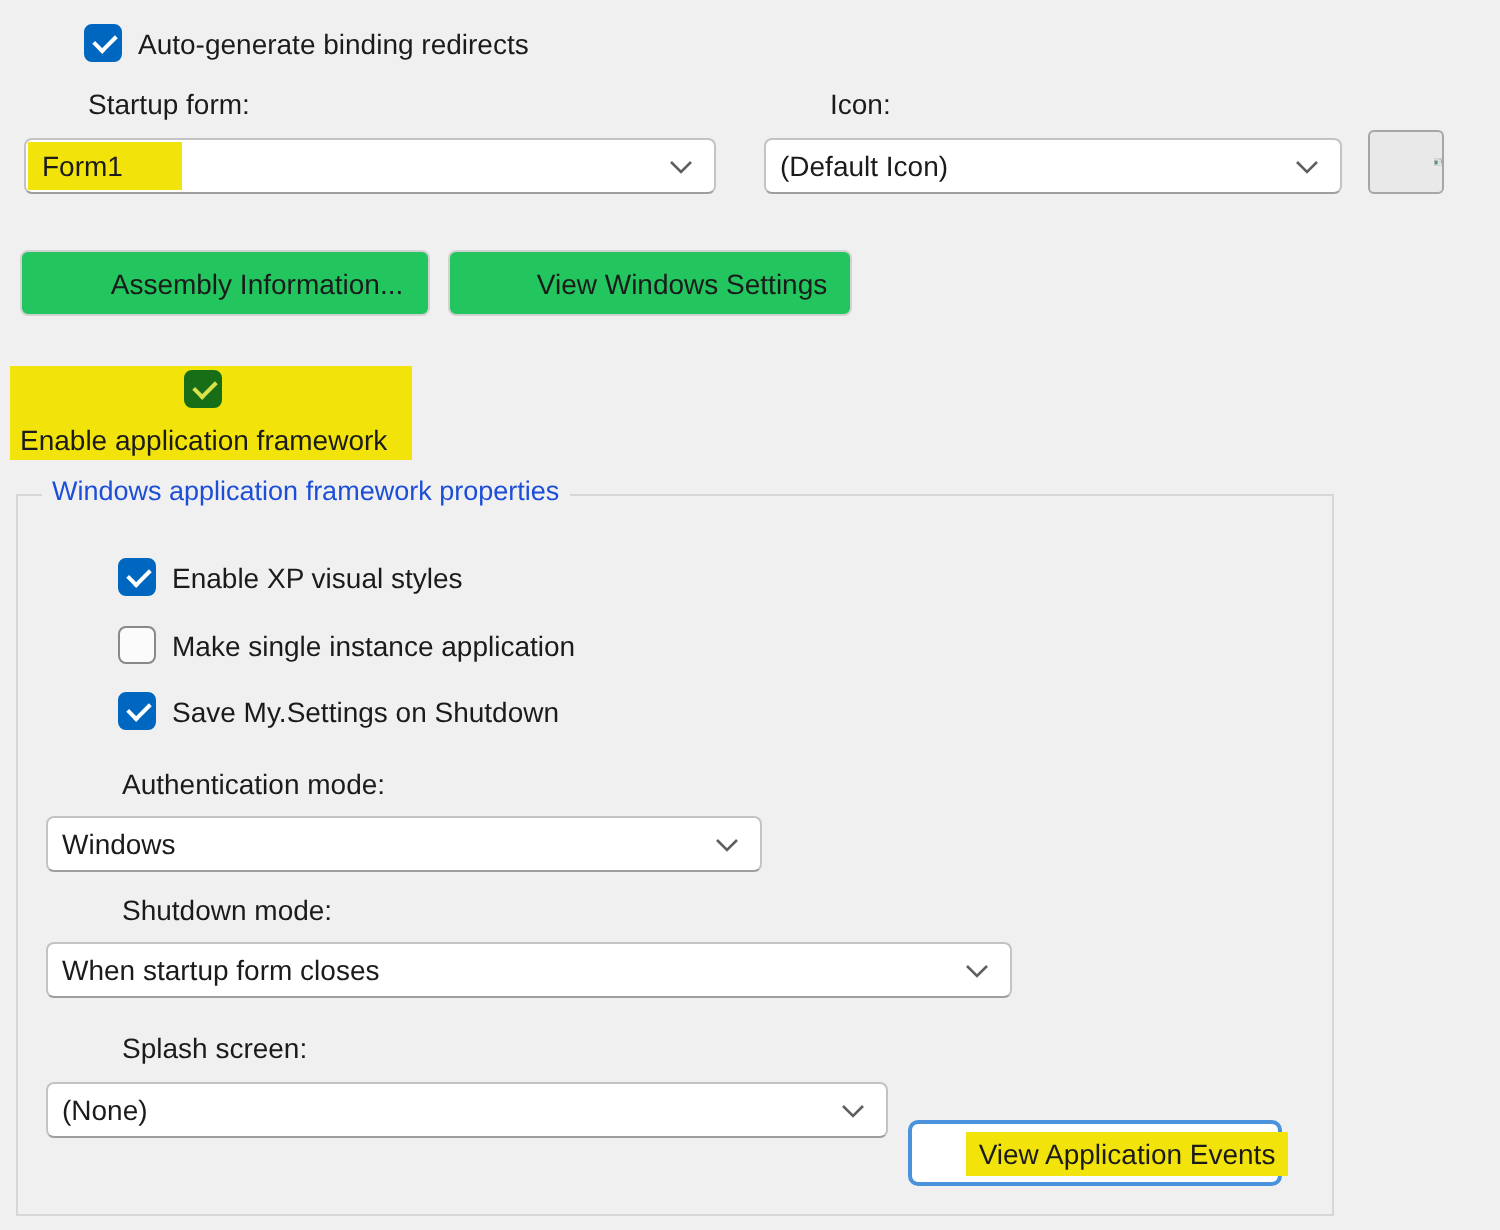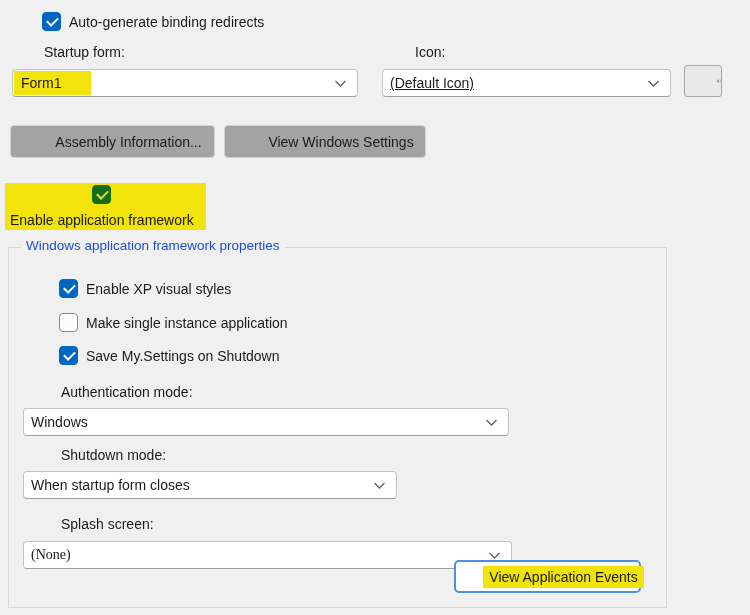--- a/index.html
+++ b/index.html
@@ -33,21 +33,21 @@
     background:#ffffff;border:1px solid #c3c3c3;border-bottom-color:#9e9e9e;
     border-radius:4px;box-sizing:border-box;height:28px;
     display:flex;align-items:center;padding:0 10px 0 7px;cursor:default;text-align:right;
   }
   .dropdown.pl0{padding-left:1px;}
   .dd-value{white-space:nowrap;overflow:hidden;}
   .chevron{margin-left:auto;flex:0 0 auto;display:block;}
 
   
   .btn{
-    background:#a3a3a3;border:1px solid #d2d2d2;border-radius:4px;box-sizing:border-box;
+    background:#22c55e;border:1px solid #d2d2d2;border-radius:4px;box-sizing:border-box;
     display:flex;align-items:center;justify-content:center;color:#1b1b1b;
     font-family:"Liberation Sans", sans-serif;font-size:14px;white-space:nowrap;cursor:default;
   }
   .btn-events{background:#ffffff;border:2px solid #4b92dc;border-radius:5px;}
 
   
   .hl{background:#f2e30b;}
   .hl-row{display:inline-flex;align-items:center;gap:8px;background:#f2e30b;padding:2px 12px 2px 5px;flex-direction:column;}
   .hl-value{padding:4px 30px 4px 7px;}
   .hl-btn-text{padding:3px 6px;}
@@ -75,21 +75,21 @@
 
 <div class="abs label" style="left:12px;top:44px;">Startup form:</div>
 <div class="abs dropdown pl0" style="left:12px;top:69px;width:346px;">
   <span class="dd-value hl hl-value">Form1</span>
   <svg class="chevron" width="13" height="9" viewBox="0 0 13 9">
     <polyline points="1.5,2 6.5,7 11.5,2" fill="none" stroke="#5f5f5f" stroke-width="1.3"></polyline>
   </svg>
 </div>
 
 <div class="abs label" style="left:383px;top:44px;">Icon:</div>
-<div class="abs dropdown" style="left:382px;top:69px;width:289px;text-decoration:underline;">
+<div class="abs dropdown" style="left:382px;top:69px;width:289px;">
   <span class="dd-value">(Default Icon)</span>
   <svg class="chevron" width="13" height="9" viewBox="0 0 13 9">
     <polyline points="1.5,2 6.5,7 11.5,2" fill="none" stroke="#5f5f5f" stroke-width="1.3"></polyline>
   </svg>
 </div>
 <div class="abs icon-btn" style="left:684px;top:65px;width:38px;height:32px;">
   <svg width="27" height="22" viewBox="0 0 27 22">
     <defs>
       <linearGradient id="pane" x1="0" y1="0" x2="0.6" y2="1">
         <stop offset="0" stop-color="#4682a8"></stop>
@@ -135,37 +135,37 @@
     <span class="checkbox unchecked"></span>
     <span class="label">Make single instance application</span>
   </div>
 
   <div class="abs cbrow" style="left:18px;top:98px;text-align:center;">
     <span class="checkbox checked"></span>
     <span class="label">Save My.Settings on Shutdown</span>
   </div>
 
   <div class="abs label" style="left:20px;top:136px;">Authentication mode:</div>
-  <div class="abs dropdown" style="left:14px;top:160px;width:486px;">
+  <div class="abs dropdown" style="left:14px;top:160px;width:358px;">
     <span class="dd-value">Windows</span>
     <svg class="chevron" width="13" height="9" viewBox="0 0 13 9">
       <polyline points="1.5,2 6.5,7 11.5,2" fill="none" stroke="#5f5f5f" stroke-width="1.3"></polyline>
     </svg>
   </div>
 
   <div class="abs label" style="left:20px;top:199px;">Shutdown mode:</div>
-  <div class="abs dropdown" style="left:14px;top:223px;width:374px;">
+  <div class="abs dropdown" style="left:14px;top:223px;width:483px;">
     <span class="dd-value">When startup form closes</span>
     <svg class="chevron" width="13" height="9" viewBox="0 0 13 9">
       <polyline points="1.5,2 6.5,7 11.5,2" fill="none" stroke="#5f5f5f" stroke-width="1.3"></polyline>
     </svg>
   </div>
 
   <div class="abs label" style="left:20px;top:268px;">Splash screen:</div>
-  <div class="abs dropdown" style="left:14px;top:293px;width:489px;font-family:Liberation Serif, serif;">
+  <div class="abs dropdown" style="left:14px;top:293px;width:421px;">
     <span class="dd-value">(None)</span>
     <svg class="chevron" width="13" height="9" viewBox="0 0 13 9">
       <polyline points="1.5,2 6.5,7 11.5,2" fill="none" stroke="#5f5f5f" stroke-width="1.3"></polyline>
     </svg>
   </div>
 
   <div class="abs btn btn-events" style="left:445px;top:304px;width:187px;height:33px;margin-top:8px;">
     <span class="hl hl-btn-text">View Application Events</span>
   </div>
 </div>

